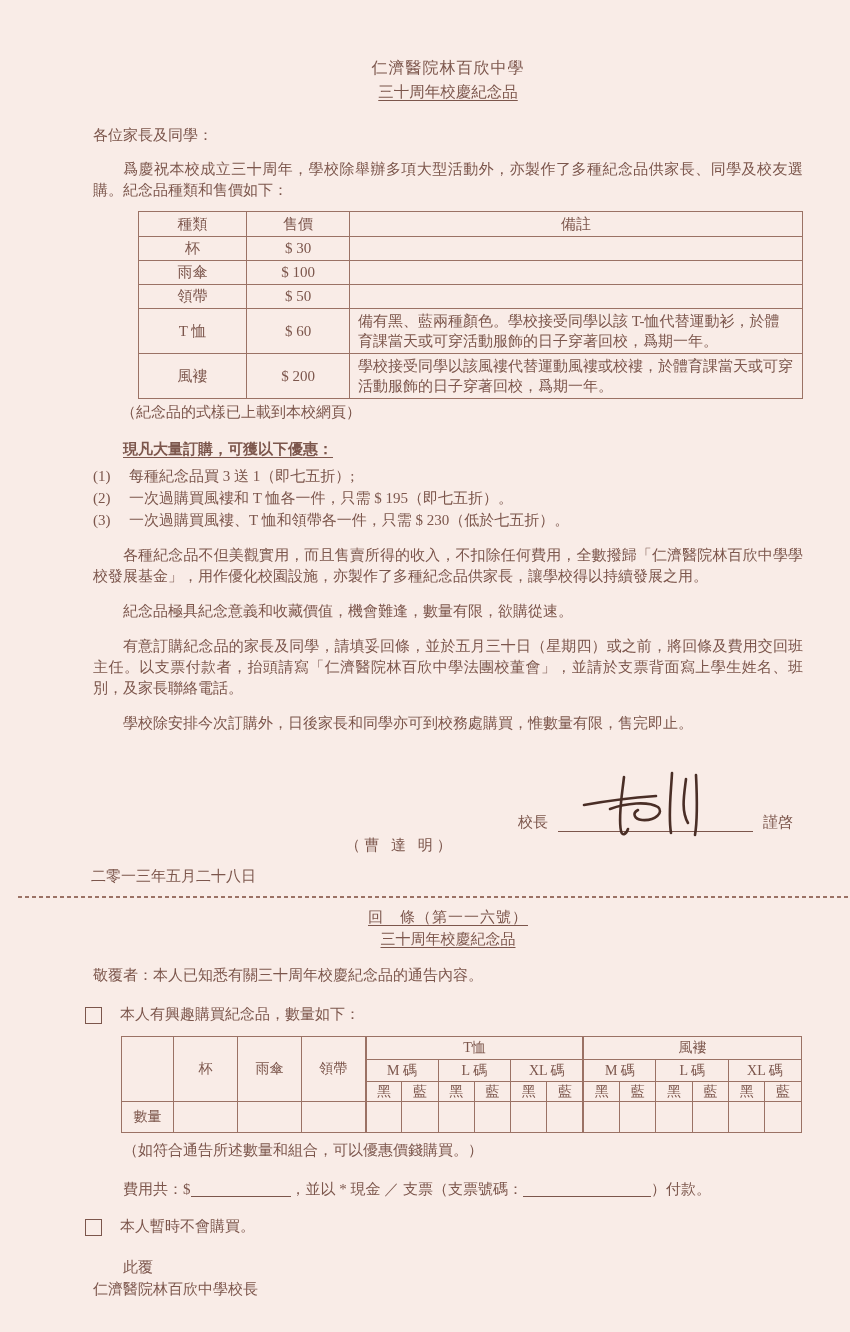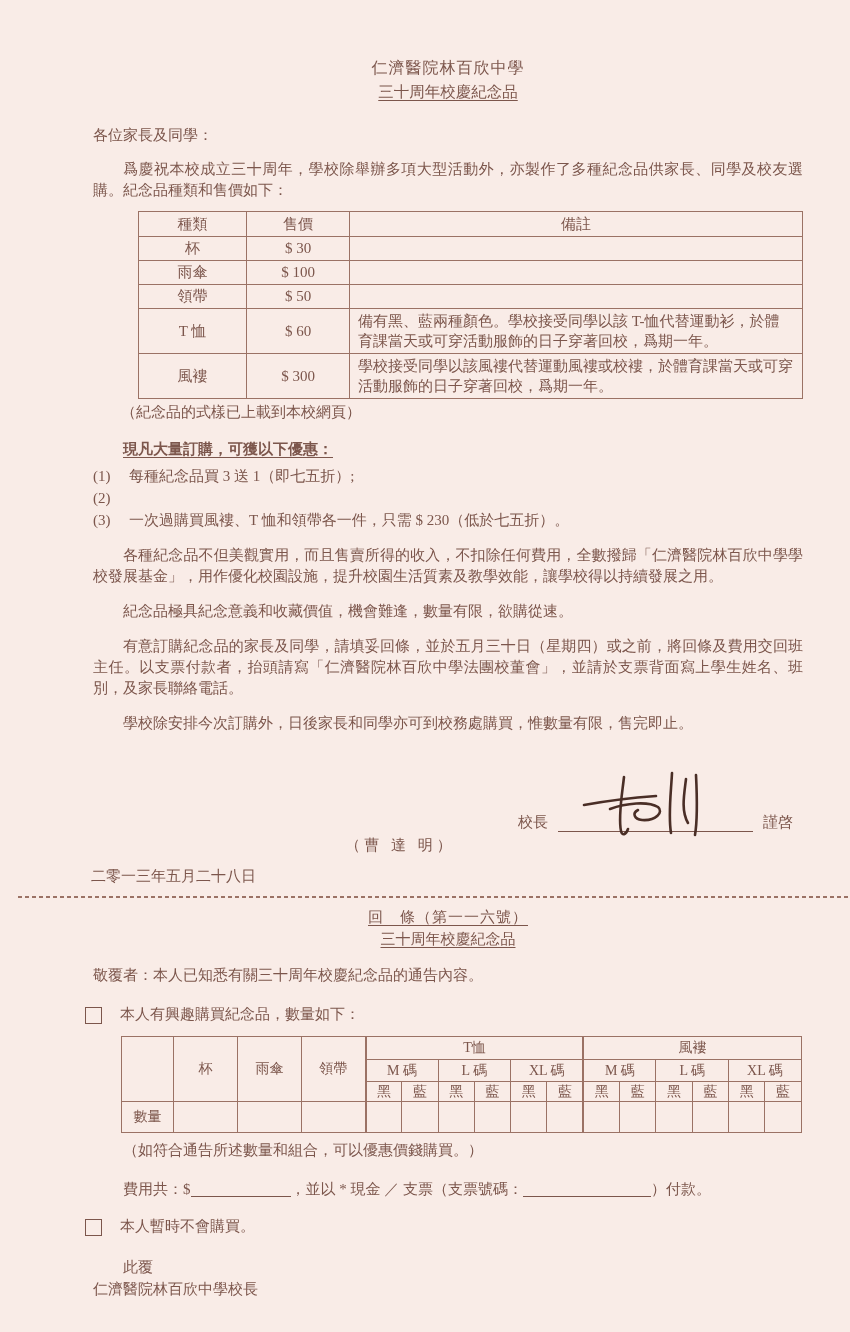--- a/index.html
+++ b/index.html
@@ -114,43 +114,44 @@
       <td class="c">$ 50</td>
       <td class="remark"></td>
     </tr>
     <tr>
       <td class="c">T 恤</td>
       <td class="c">$ 60</td>
       <td class="remark">備有黑、藍兩種顏色。學校接受同學以該 T-恤代替運動衫，於體育課當天或可穿活動服飾的日子穿著回校，爲期一年。</td>
     </tr>
     <tr>
       <td class="c">風褸</td>
-      <td class="c">$ 300</td>
+      <td class="c">$ 200</td>
       <td class="remark">學校接受同學以該風褸代替運動風褸或校褸，於體育課當天或可穿活動服飾的日子穿著回校，爲期一年。</td>
     </tr>
   </tbody>
     </table>
   <div class="sample-note">（紀念品的式樣已上載到本校網頁）</div>
 
   <div class="offer-title">現凡大量訂購，可獲以下優惠：</div>
   <div class="offer-list">
     <div class="offer-item">
       <span class="no">(1)</span>
       <span>每種紀念品買 3 送 1（即七五折）;</span>
     </div>
     <div class="offer-item">
       <span class="no">(2)</span>
+      <span>一次過購買風褸和 T 恤各一件，只需 $ 195（即七五折）。</span>
     </div>
     <div class="offer-item">
       <span class="no">(3)</span>
       <span>一次過購買風褸、T 恤和領帶各一件，只需 $ 230（低於七五折）。</span>
     </div>
   </div>
 
-  <p class="body-p">各種紀念品不但美觀實用，而且售賣所得的收入，不扣除任何費用，全數撥歸「仁濟醫院林百欣中學學校發展基金」，用作優化校園設施，提升校園生活質素及教學效能，讓學校得以持續發展之用。</p>
+  <p class="body-p">各種紀念品不但美觀實用，而且售賣所得的收入，不扣除任何費用，全數撥歸「仁濟醫院林百欣中學學校發展基金」，用作優化校園設施，亦製作了多種紀念品供家長，讓學校得以持續發展之用。</p>
   <p class="body-p">紀念品極具紀念意義和收藏價值，機會難逢，數量有限，欲購從速。</p>
   <p class="body-p">有意訂購紀念品的家長及同學，請填妥回條，並於五月三十日（星期四）或之前，將回條及費用交回班主任。以支票付款者，抬頭請寫「仁濟醫院林百欣中學法團校董會」，並請於支票背面寫上學生姓名、班別，及家長聯絡電話。</p>
   <p class="body-p">學校除安排今次訂購外，日後家長和同學亦可到校務處購買，惟數量有限，售完即止。</p>
 
   <div class="sig-block">
     <span>校長</span>
     <span class="sig-line">
       <svg width="150" height="78" viewBox="0 0 150 78">
         <g fill="none" stroke="#4a2e26" stroke-width="2.6" stroke-linecap="round">
           <path d="M8,40 C30,36 52,33 80,31"></path>

